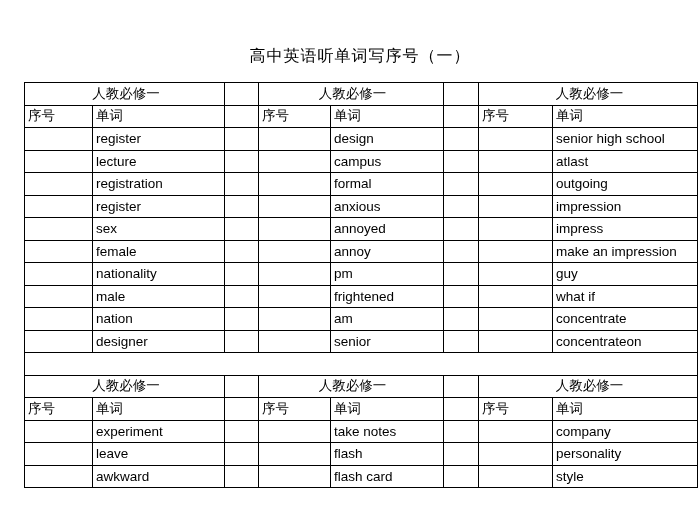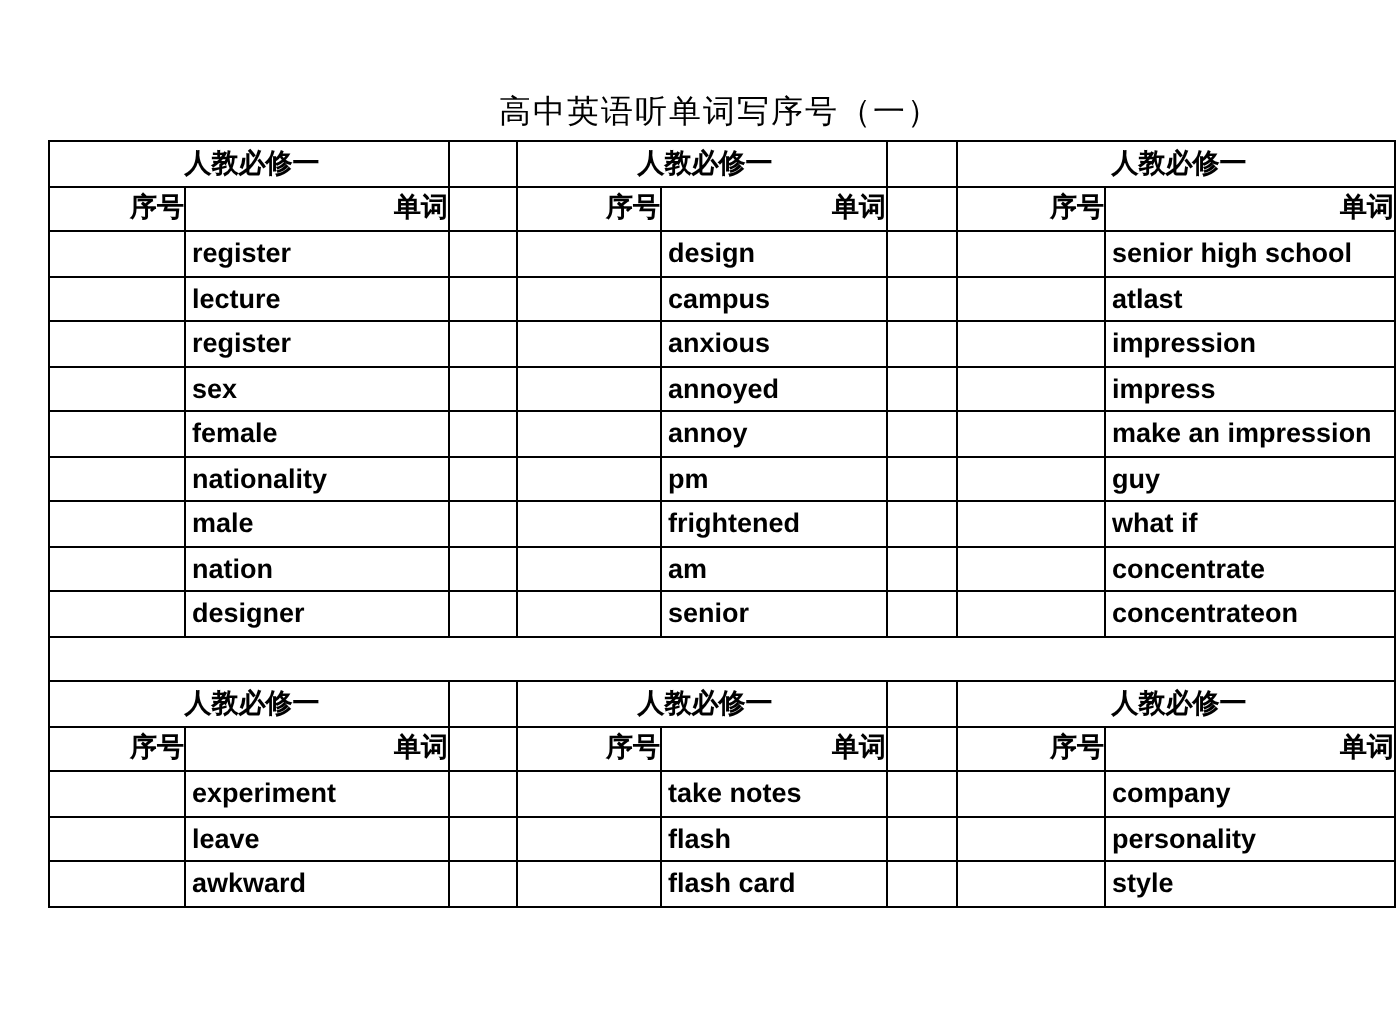--- a/index.html
+++ b/index.html
@@ -1,21 +1,21 @@
 <!DOCTYPE html>
 <html><head>
 <meta charset="utf-8">
 <style>
   html, body { margin:0; padding:0; background:#fff; }
   body { width:700px; height:515px; overflow:hidden; position:relative; font-family:"Liberation Sans", "DejaVu Sans", sans-serif; color:#000; }
   .title { position:absolute; top:46px; left:0; width:720px; text-align:center; font-family:"DejaVu Serif", serif; font-size:16px; letter-spacing:1px; }
-  table.sheet { position:absolute; left:24px; top:70px; border-collapse:collapse; table-layout:fixed;font-weight:bold; }
+  table.sheet { position:absolute; left:24px; top:82px; border-collapse:collapse; table-layout:fixed; }
   table.sheet td { border:1.5px solid #000; padding:0 0 0 3px; height:21.5px; font-size:13.5px; white-space:nowrap; overflow:hidden; vertical-align:middle; }
   td.hdr { text-align:center; font-family:"DejaVu Serif", serif; font-size:14px; padding:0; }
-  td.sub { text-align:right; font-family:"DejaVu Serif", serif; font-size:14px; padding:0; }
+  td.sub { text-align:left; font-family:"DejaVu Serif", serif; font-size:14px; padding:0; }
   td.blank { height:21px; }
   td.w3 { font-size:14.5px;margin-top:16px; }
 </style>
 </head>
 <body>
 
 <div class="title">高中英语听单词写序号（一）</div>
 
 <table class="sheet">
   <colgroup>
@@ -61,20 +61,30 @@
         <td>lecture</td>
         <td></td>
         <td></td>
         <td>campus</td>
         <td></td>
         <td></td>
         <td class="w3">atlast</td>
       </tr>
       <tr>
         <td></td>
+        <td>registration</td>
+        <td></td>
+        <td></td>
+        <td>formal</td>
+        <td></td>
+        <td></td>
+        <td class="w3">outgoing</td>
+      </tr>
+      <tr>
+        <td></td>
         <td>register</td>
         <td></td>
         <td></td>
         <td>anxious</td>
         <td></td>
         <td></td>
         <td class="w3">impression</td>
       </tr>
       <tr>
         <td></td>

